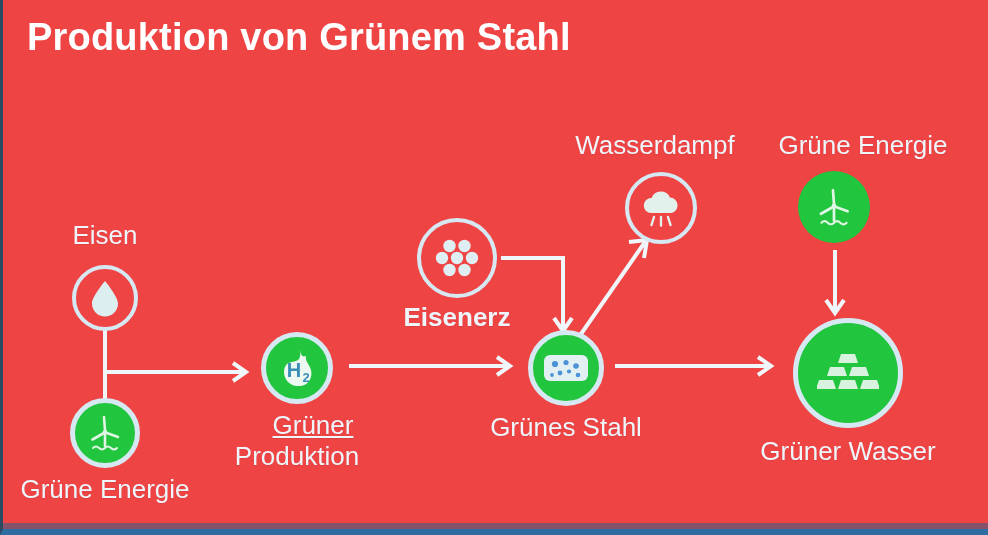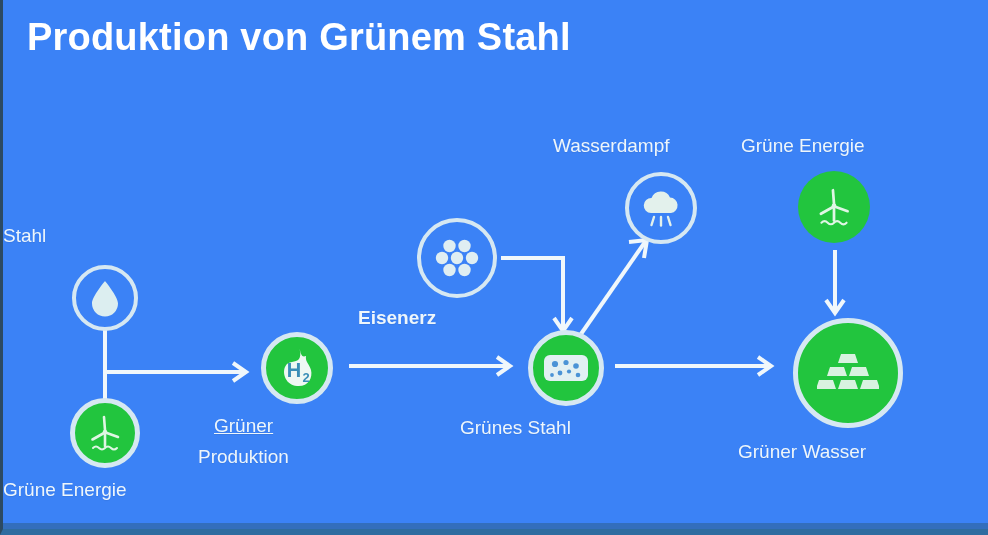--- a/index.html
+++ b/index.html
@@ -4,21 +4,21 @@
 <style>
   html, body {
     margin: 0;
     padding: 0;
     background: #2b2b2b;
   }
   #slide {
     position: relative;
     width: 988px;
     height: 535px;
-    background: #3b82f6;
+    background: #ef4444;
     overflow: hidden;
     font-family: "Liberation Sans", sans-serif;
     box-sizing: border-box;
     border-left: 3px solid #2c4a63;
     border-bottom: 6px solid #2f6ca0;
   }
   #slide::after{
     content:"";
     position:absolute; left:0; right:0; bottom:0; height:6px;
     background:#2d5f8c; opacity:.55; pointer-events:none;
@@ -53,22 +53,23 @@
     background: #22c53e;
     border: 5px solid #d6e8f2;
   }
   .circle.plain {
     background: #22c53e;
     border: none;
   }
   .label {
     position: absolute;
     color: #eef6fb;
-    font-size: 19px;
+    font-size: 26px;
     line-height: 31px;
+    text-align: center;
     white-space: pre;
     text-shadow: 0 1px 1px rgba(0,0,0,.07);
   }
 
   
   .conn { position: absolute; }
   svg.conn { overflow: visible; }
   .stroke {
     stroke: #f0f7fb;
     stroke-width: 4;
@@ -109,21 +110,21 @@
     <path class="stroke" d="M 0,14 L 155,14"></path>
     <path class="head" d="M 143,5 L 156,14 L 143,23"></path>
   </svg>
 
   <svg class="conn" style="left:820px; top:250px;" width="40" height="80">
     <path class="stroke" d="M 12,0 L 12,62"></path>
     <path class="head" d="M 3,50 L 12,63 L 21,50"></path>
   </svg>
 
   <div class="node" style="left:0px; top:220px;">
-    <div class="label" style="left:0px; top:0px; width:204px;">Stahl</div>
+    <div class="label" style="left:0px; top:0px; width:204px;">Eisen</div>
     <div class="circle outline" style="left:69px; top:45px; width:66px; height:66px;">
       <svg width="34" height="38" viewBox="0 0 34 38">
         <path d="M17 2 C17 2 4 17.5 4 24.5 A13 13 0 0 0 30 24.5 C30 17.5 17 2 17 2 Z" fill="#dceef0"></path>
       </svg>
     </div>
   </div>
 
   <div class="node" style="left:0px; top:398px;">
     <div class="circle filled" style="left:67px; top:0px; width:70px; height:70px;">
       <svg width="40" height="42" viewBox="0 0 40 42">

